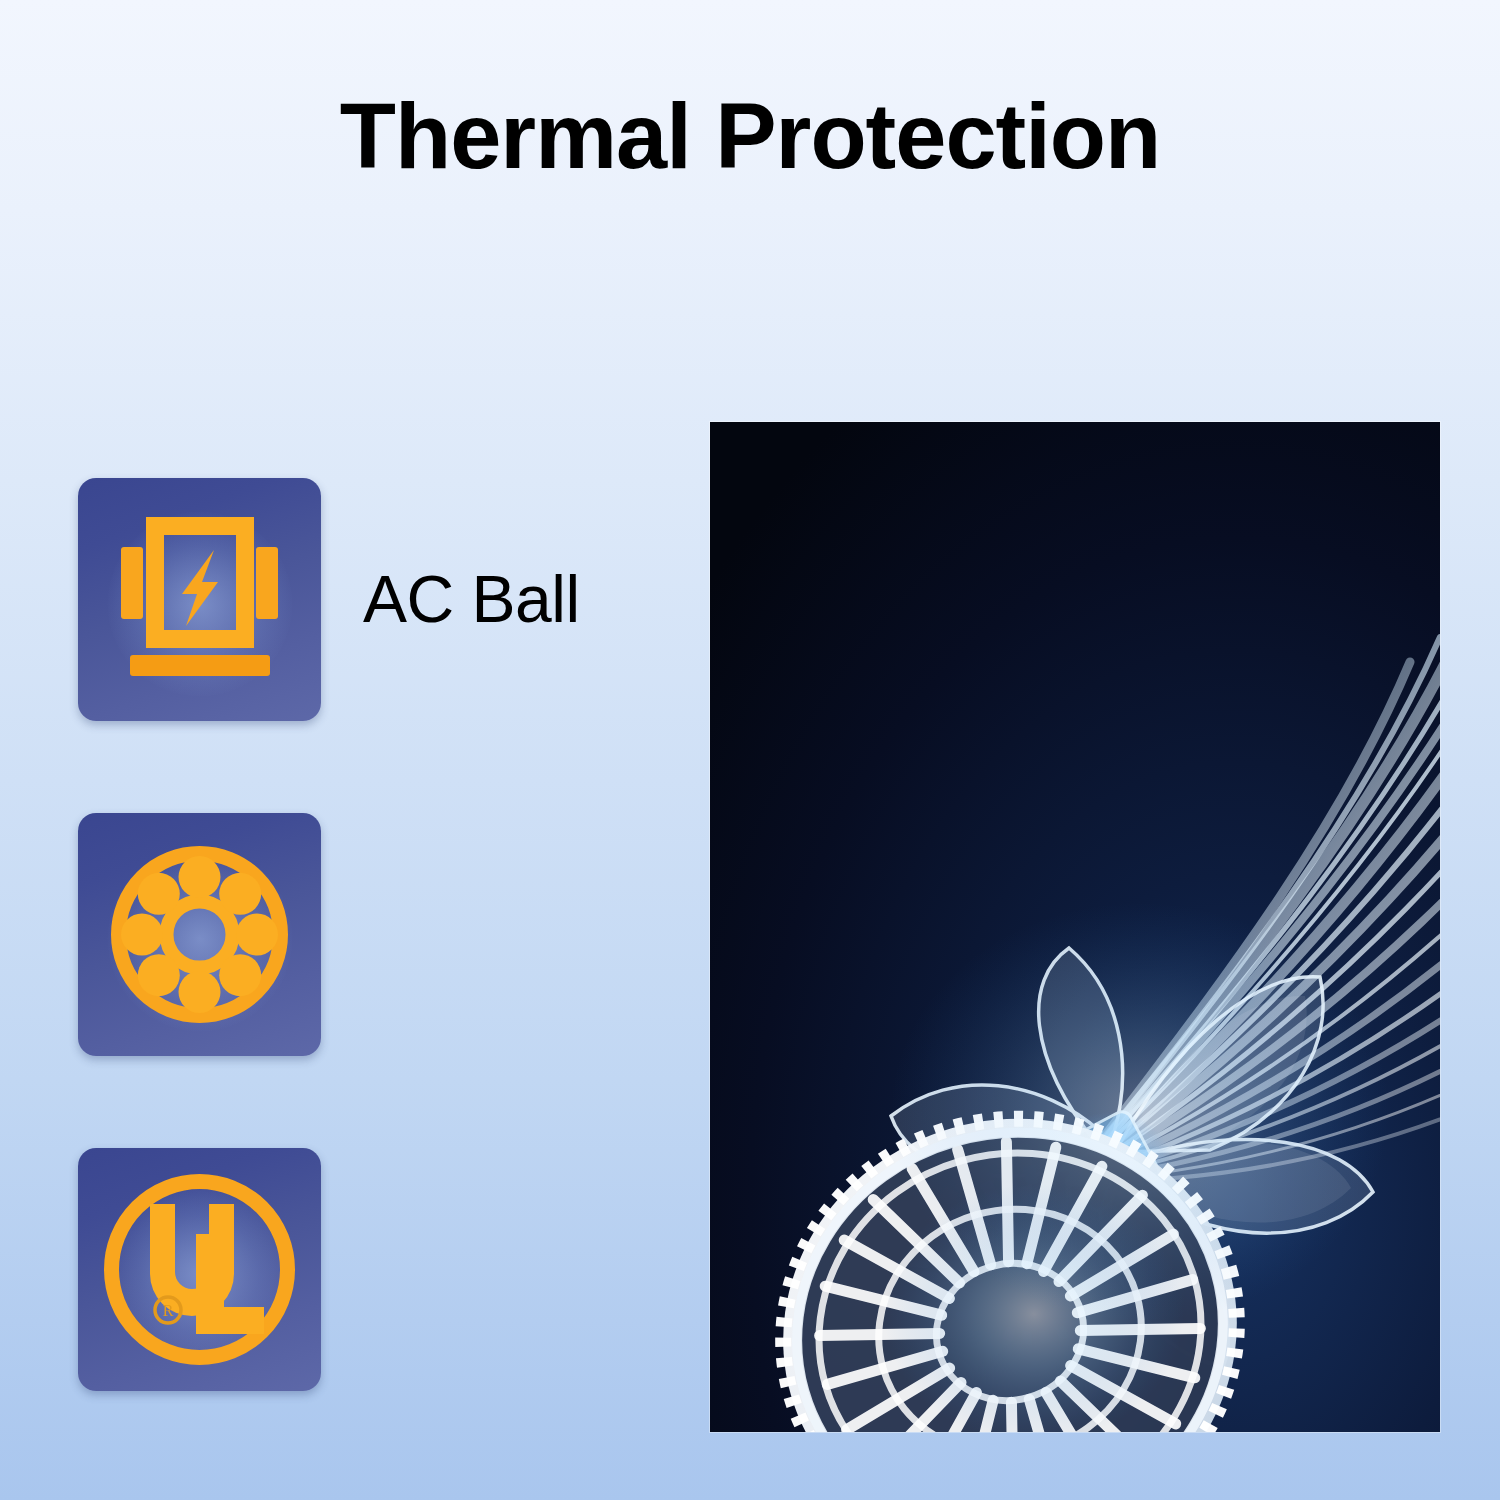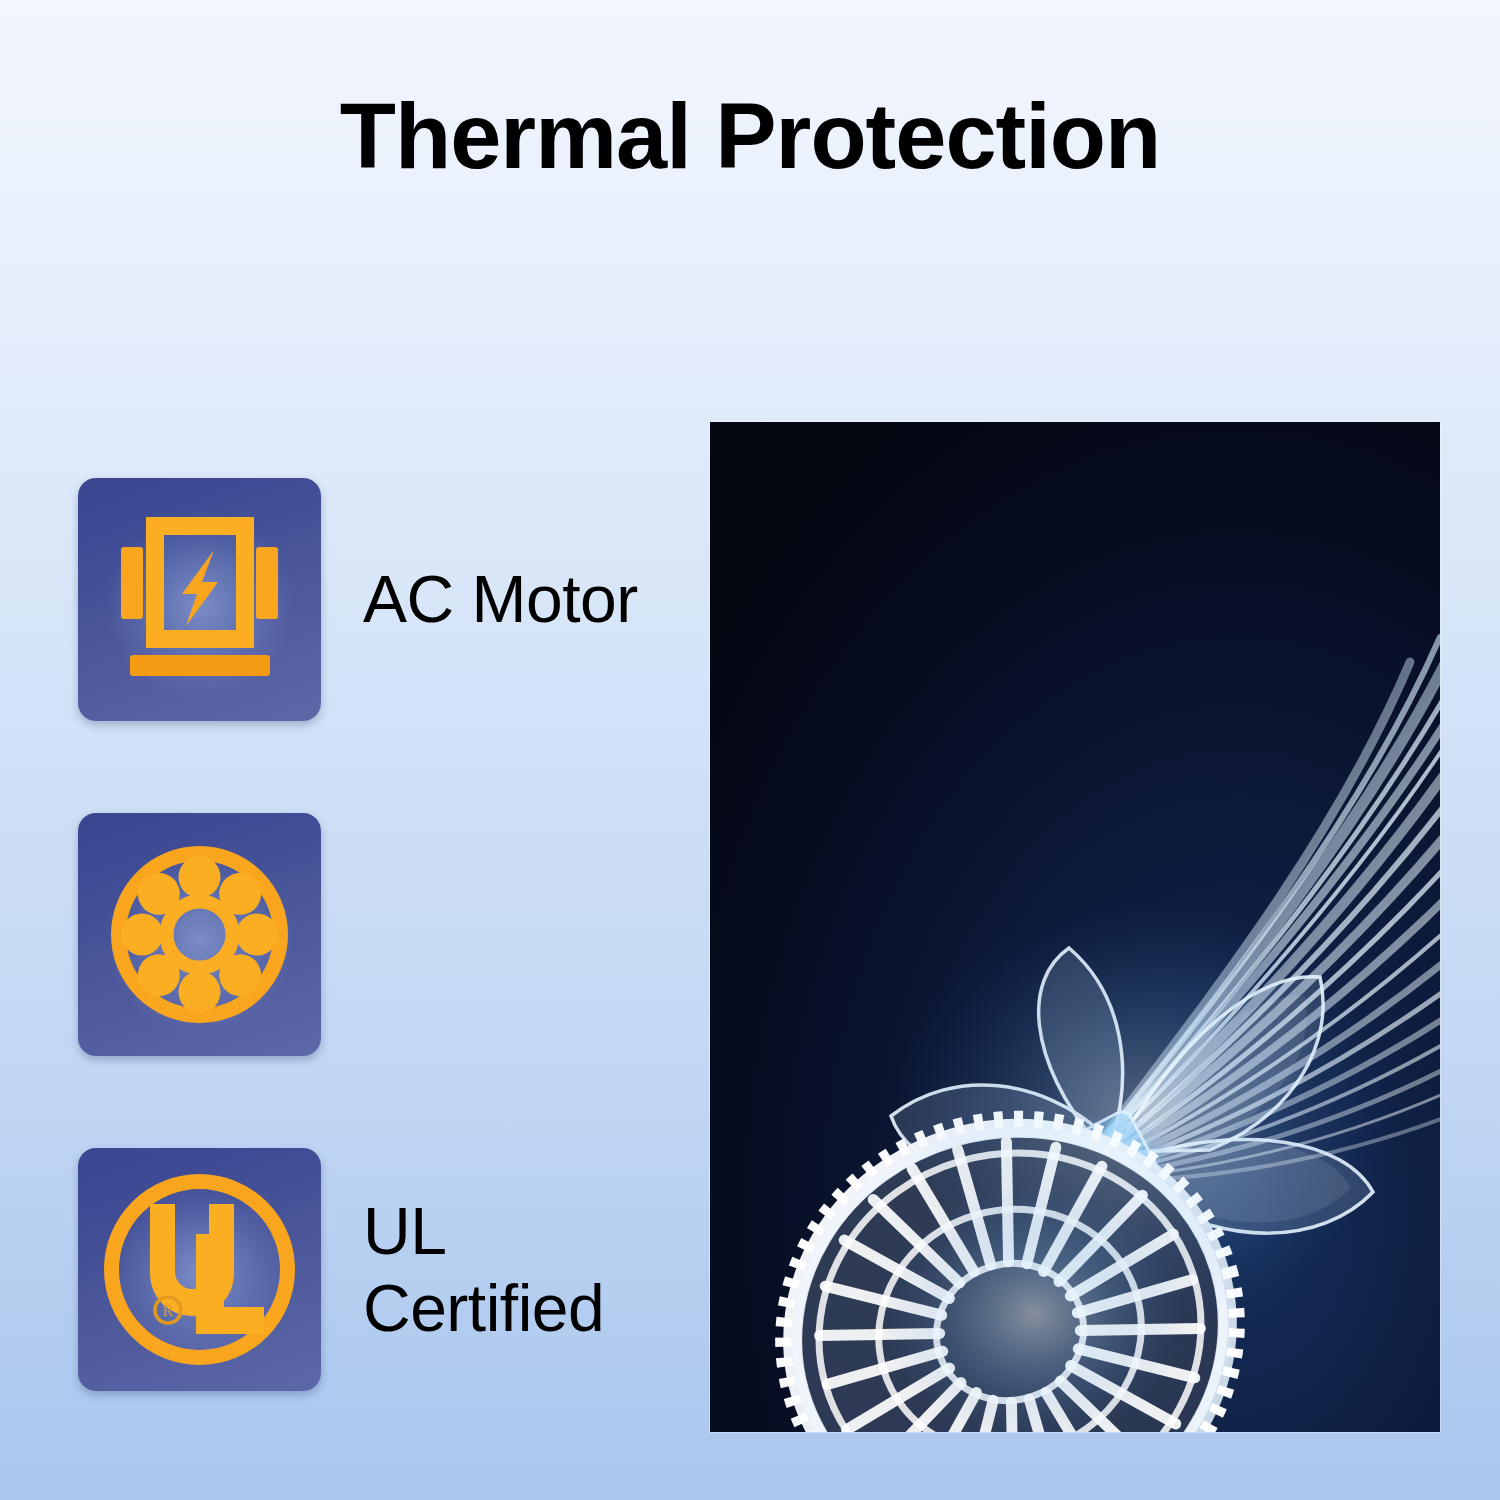--- a/index.html
+++ b/index.html
@@ -142,21 +142,21 @@
 
           <rect x="178" y="69" width="22" height="72" rx="3" fill="#f9a61e"></rect>
 
           <path d="M68 39 H176 V170 H68 Z M86 57 V152 H158 V57 Z" fill="#fbae22" fill-rule="evenodd"></path>
 
           <path d="M136 72 L104 116 L119 116 L108 148 L140 104 L124 104 Z" fill="#f9a61e"></path>
 
           <rect x="52" y="177" width="140" height="21" rx="3" fill="#f59c14"></rect>
         </svg>
       </div>
-      <div class="feature-label">AC Motor</div>
+      <div class="feature-label">AC Ball</div>
     </div>
 
     <div class="feature-row r1">
       <div class="icon-tile">
         <svg viewBox="0 0 243 243" xmlns="http://www.w3.org/2000/svg">
 
           <circle cx="121.5" cy="121.5" r="81" fill="none" stroke="#f9a61e" stroke-width="15"></circle>
 
           <circle cx="121.5" cy="121.5" r="33" fill="none" stroke="#fbae22" stroke-width="14"></circle>
 
@@ -182,22 +182,20 @@
 
           <path d="M72 56 H97 V124 A17 17 0 0 0 131 124 V56 H156 V126
                    A42 42 0 0 1 72 126 Z" fill="#fbae22"></path>
 
           <path d="M118 86 H146 V159 H186 V186 H118 Z" fill="#fbae22"></path>
 
           <circle cx="90" cy="162" r="13" fill="none" stroke="#e39a1c" stroke-width="3.5"></circle>
           <text x="90" y="168" font-family="'Liberation Serif', serif" font-size="16" fill="#e39a1c" text-anchor="middle">R</text>
         </svg>
       </div>
-      <div class="feature-label">UL
-Certified</div>
     </div>
 
   </div>
 
   <div class="photo">
     <svg viewBox="0 0 730 1010" xmlns="http://www.w3.org/2000/svg">
       <defs>
         <radialGradient id="bgGrad" cx="72%" cy="78%" r="95%">
           <stop offset="0%" stop-color="#16305e"></stop>
           <stop offset="35%" stop-color="#0d1c3d"></stop>

